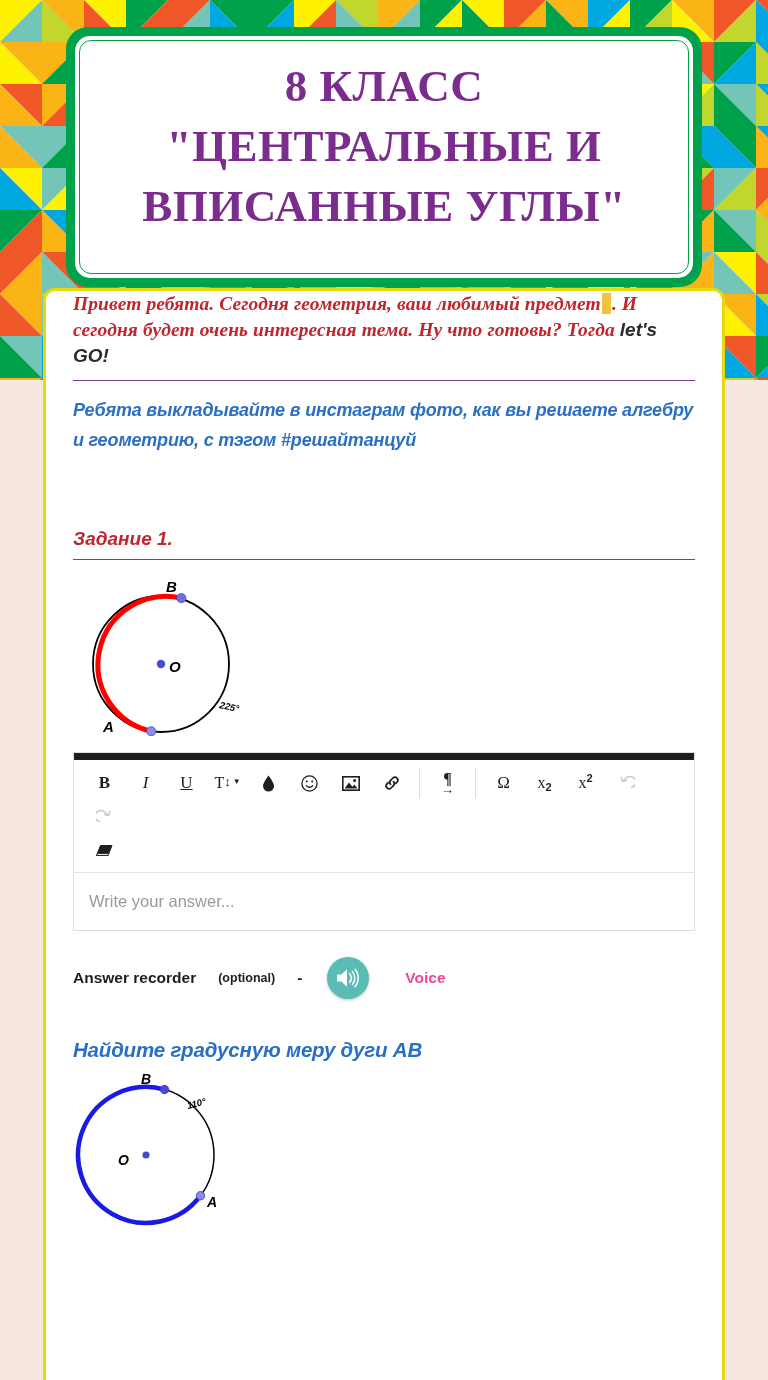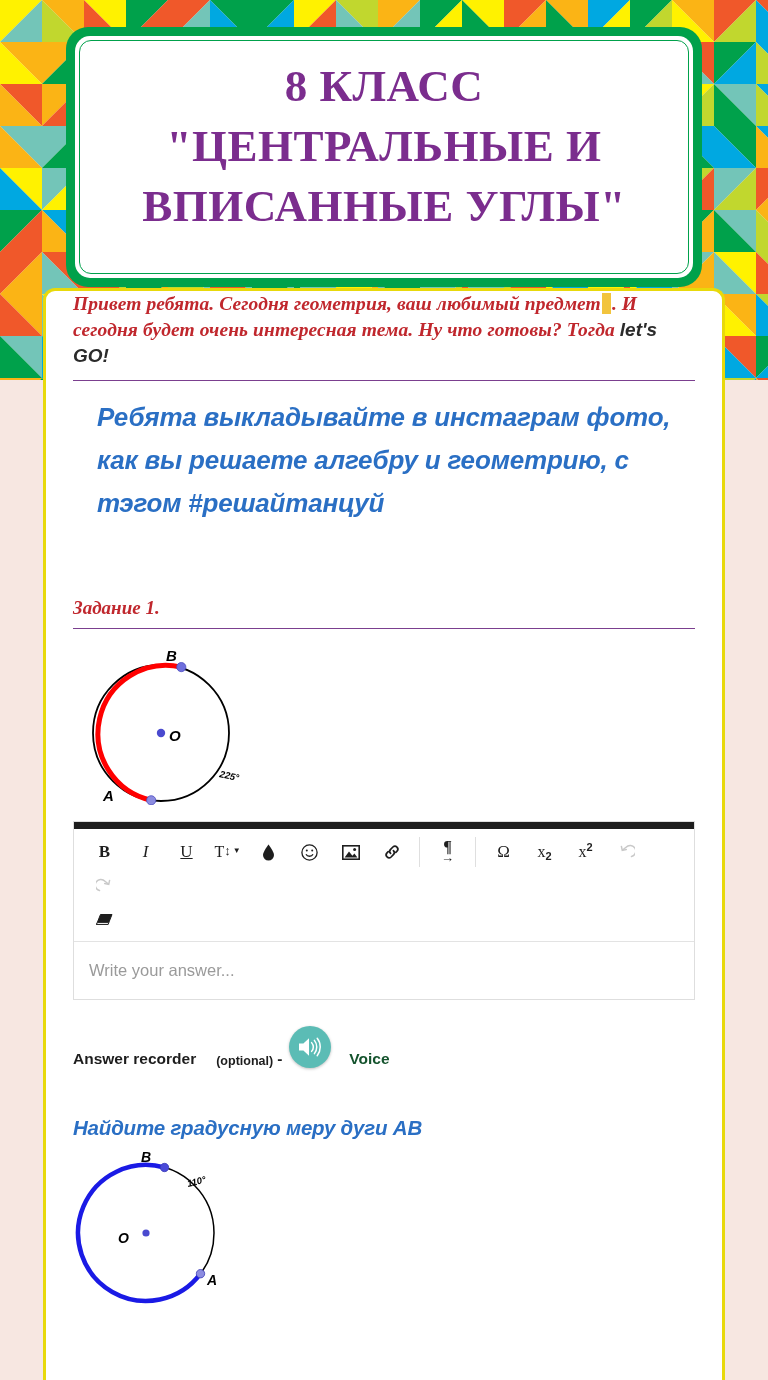--- a/index.html
+++ b/index.html
@@ -111,29 +111,28 @@
     border: none;
     border-top: 1.4px solid #7B3F8F;
     margin: 11px 0 15px 0;
   }
 
   .intro-blue {
     font-family: "Liberation Sans", sans-serif;
     font-style: italic;
     font-weight: bold;
     color: #2A6FC4;
-    font-size: 26px;
+    font-size: 18px;
     line-height: 1.64;
     letter-spacing: -0.2px;
-    margin-left: 24px;
   }
 
   
   .task-label {
-    font-family: Liberation Serif, serif;
+    font-family: Liberation Sans, sans-serif;
     font-style: italic;
     font-weight: bold;
     color: #C0272D;
     font-size: 19px;
     margin-top: 73px;
   }
   .task-divider {
     border: none;
     border-top: 1.4px solid #7B3F8F;
     margin: 9px 0 16px 0;
@@ -204,34 +203,34 @@
     font-size: 16.5px;
     color: #0f766e;
     font-family: "Liberation Sans", sans-serif;
     background: #fff;
   }
   .answer-input::placeholder { color: #9A9A9A; }
 
   
   .recorder-row {
     display: flex;
-    align-items: flex-end;
+    align-items: center;
     margin-top: 26px;
-    gap: 0px;
+    gap: 18px;
   }
   .rec-label {
     font-weight: bold;
     font-size: 15.5px;
     color: #1D1D1D;
   }
   .rec-optional {
     font-weight: bold;
     font-size: 12.5px;
     color: #1D1D1D;
-    margin-left: 20px;
+    margin-left: 4px;
   }
   .rec-dash {
     font-weight: bold;
     font-size: 15.5px;
     color: #1D1D1D;
     margin: 0 7px 0 4px;
   }
   .voice-btn {
     width: 42px; height: 42px;
     border-radius: 50%;
@@ -239,25 +238,25 @@
     display: flex;
     align-items: center;
     justify-content: center;
     box-shadow: 0 1px 3px rgba(0,0,0,0.25);
     cursor: pointer;
     flex: 0 0 auto;
   }
   .rec-voice {
     font-weight: bold;
     font-size: 15.5px;
-    color: #14532d;
+    color: #ec4899;
     margin-left: 18px;
   }
 
-  .q2-title { margin-top: 43px; }
+  .q2-title { margin-top: 34px; }
 </style>
 </head>
 <body>
 
 <svg id="pattern-bg" viewBox="0 0 768 380" preserveAspectRatio="none" aria-hidden="true">
     <polygon points="0,0 42,0 0,42" fill="#FFF200"></polygon>
     <polygon points="42,0 42,42 0,42" fill="#73C5B8"></polygon>
     <polygon points="42,0 84,0 84,42" fill="#FBB415"></polygon>
     <polygon points="42,0 84,42 42,42" fill="#C1D72E"></polygon>
     <polygon points="84,0 126,0 126,42" fill="#FFF200"></polygon>

